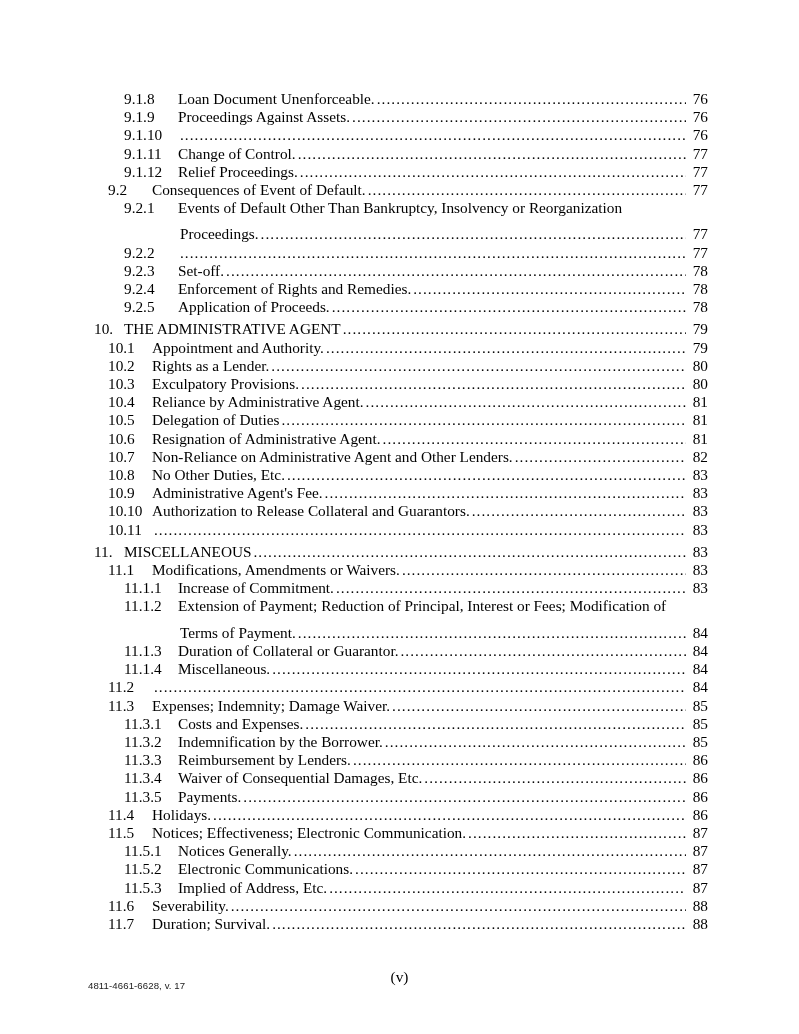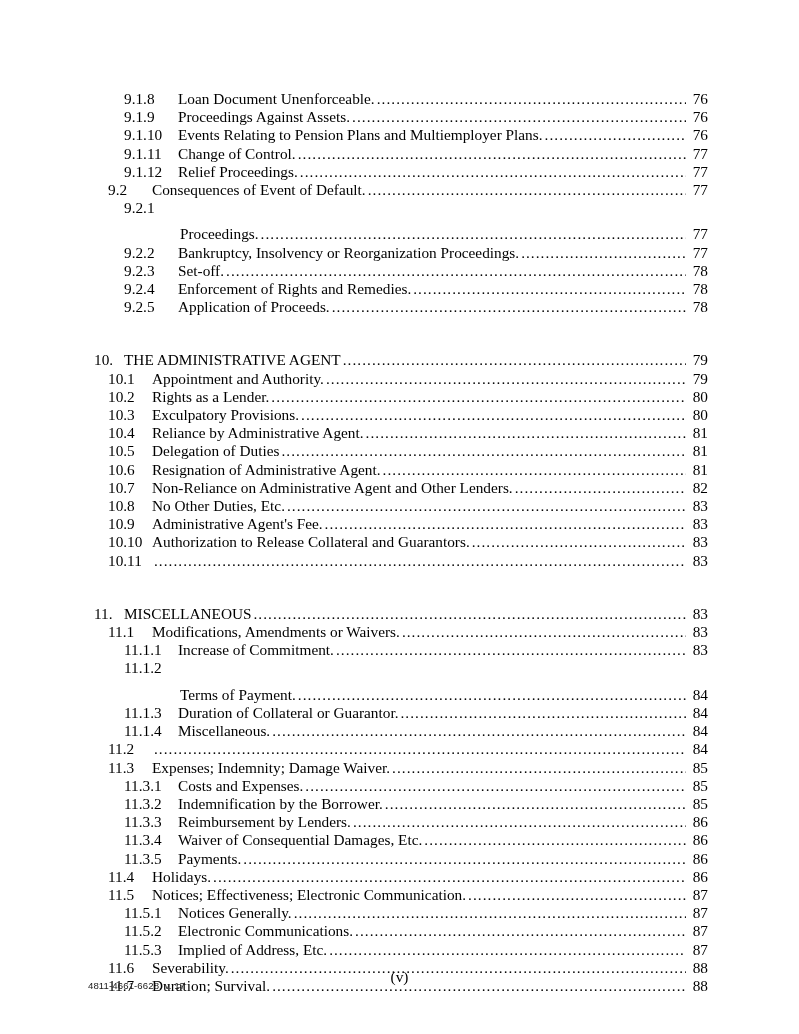--- a/index.html
+++ b/index.html
@@ -28,21 +28,21 @@
   }
 
   
   .entry {
     display: block;
     font-size: 15.3px;
     line-height: 18.2px;
     white-space: nowrap;
   }
   .entry.spaced-before {
-    margin-top: 35px;
+    margin-top: 4px;
   }
 
   .row {
     display: flex;
     align-items: baseline;
     width: 100%;
   }
 
   .num {
     flex: 0 0 auto;
@@ -127,21 +127,20 @@
         <div class="row">
           <span class="num">9.1.9</span>
           <span class="label">Proceedings Against Assets.</span>
           <span class="leader"></span>
           <span class="pagenum">76</span>
         </div>
       </div>
       <div class="entry lvl3">
         <div class="row">
           <span class="num">9.1.10</span>
-          <span class="label">Events Relating to Pension Plans and Multiemployer Plans.</span>
           <span class="leader"></span>
           <span class="pagenum">76</span>
         </div>
       </div>
       <div class="entry lvl3">
         <div class="row">
           <span class="num">9.1.11</span>
           <span class="label">Change of Control.</span>
           <span class="leader"></span>
           <span class="pagenum">77</span>
@@ -159,32 +158,32 @@
         <div class="row">
           <span class="num">9.2</span>
           <span class="label">Consequences of Event of Default.</span>
           <span class="leader"></span>
           <span class="pagenum">77</span>
         </div>
       </div>
       <div class="entry lvl3">
         <div class="row">
           <span class="num">9.2.1</span>
+          <span class="label">Events of Default Other Than Bankruptcy, Insolvency or Reorganization</span>
         </div>
         <div class="cont">
           <span class="spacer"></span>
           <span class="label">Proceedings.</span>
           <span class="leader"></span>
           <span class="pagenum">77</span>
         </div>
       </div>
       <div class="entry lvl3">
         <div class="row">
           <span class="num">9.2.2</span>
-          <span class="label">Bankruptcy, Insolvency or Reorganization Proceedings.</span>
           <span class="leader"></span>
           <span class="pagenum">77</span>
         </div>
       </div>
       <div class="entry lvl3">
         <div class="row">
           <span class="num">9.2.3</span>
           <span class="label">Set-off.</span>
           <span class="leader"></span>
           <span class="pagenum">78</span>
@@ -321,20 +320,21 @@
         <div class="row">
           <span class="num">11.1.1</span>
           <span class="label">Increase of Commitment.</span>
           <span class="leader"></span>
           <span class="pagenum">83</span>
         </div>
       </div>
       <div class="entry lvl3">
         <div class="row">
           <span class="num">11.1.2</span>
+          <span class="label">Extension of Payment; Reduction of Principal, Interest or Fees; Modification of</span>
         </div>
         <div class="cont">
           <span class="spacer"></span>
           <span class="label">Terms of Payment.</span>
           <span class="leader"></span>
           <span class="pagenum">84</span>
         </div>
       </div>
       <div class="entry lvl3">
         <div class="row">

